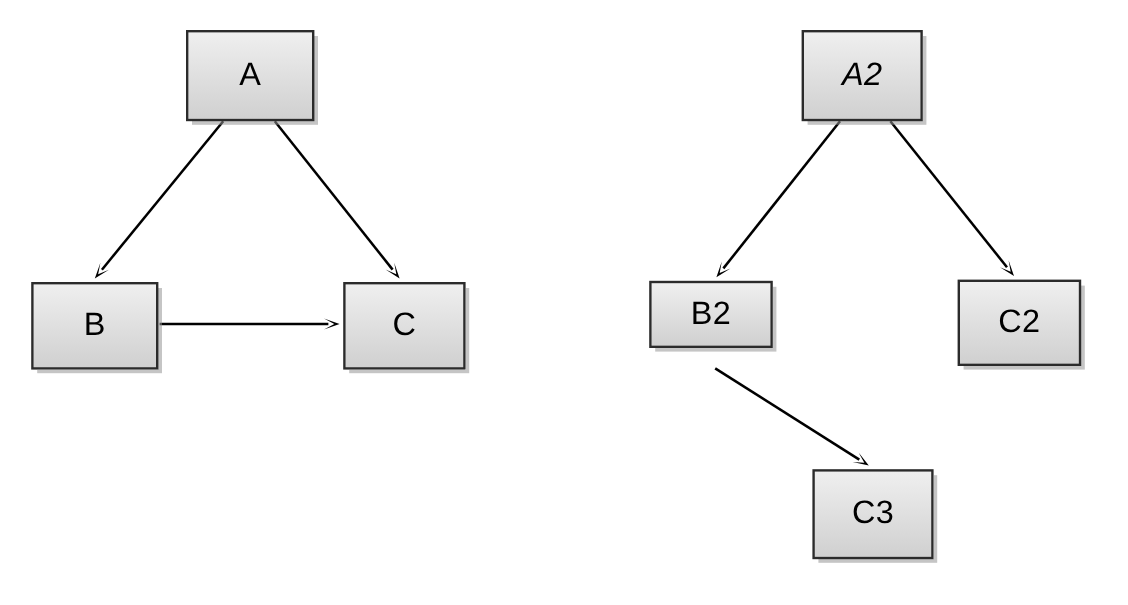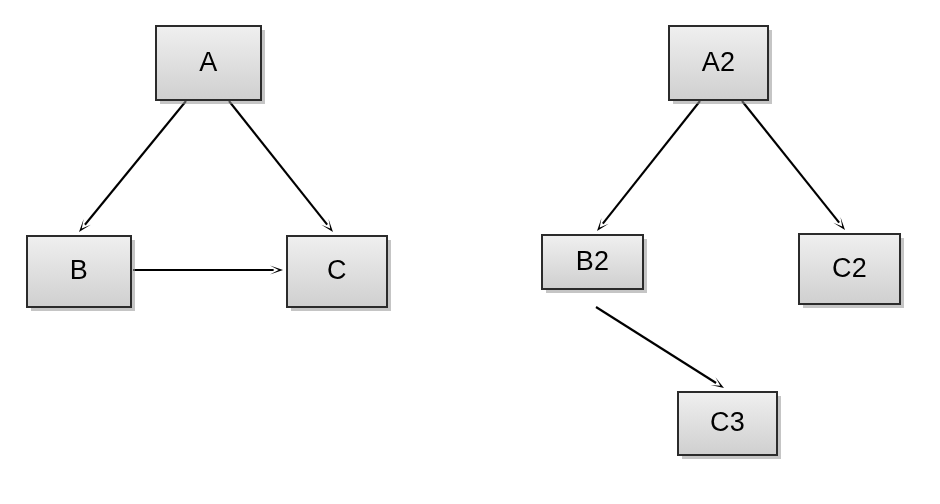--- a/index.html
+++ b/index.html
@@ -85,29 +85,29 @@
   </div>
 
   <div class="node" style="left: 26px; top: 235px; width: 106px; height: 73px; border-color: rgb(43, 43, 43); color: rgb(0, 0, 0); background: linear-gradient(rgb(239, 239, 239) 0%, rgb(208, 208, 208) 100%);">
     <span class="node-label">B</span>
   </div>
 
   <div class="node" style="left: 286px; top: 235px; width: 102px; height: 73px; border-color: rgb(43, 43, 43); color: rgb(0, 0, 0); background: linear-gradient(rgb(239, 239, 239) 0%, rgb(208, 208, 208) 100%);">
     <span class="node-label">C</span>
   </div>
 
-  <div class="node" style="left: 668px; top: 25px; width: 101px; height: 76px; border-color: rgb(43, 43, 43); color: rgb(0, 0, 0); background: linear-gradient(rgb(239, 239, 239) 0%, rgb(208, 208, 208) 100%);">
+  <div class="node" style="left: 668px; top: 25px; width: 101px; height: 76px; border-color: rgb(43, 43, 43); color: rgb(0, 0, 0); background: linear-gradient(rgb(239, 239, 239) 0%, rgb(208, 208, 208) 100%); font-style: italic;">
     <span class="node-label">A2</span>
   </div>
 
   <div class="node" style="left: 541px; top: 234px; width: 103px; height: 56px; border-color: rgb(43, 43, 43); color: rgb(0, 0, 0); background: linear-gradient(rgb(239, 239, 239) 0%, rgb(208, 208, 208) 100%);">
     <span class="node-label">B2</span>
   </div>
 
   <div class="node" style="left: 798px; top: 233px; width: 103px; height: 72px; border-color: rgb(43, 43, 43); color: rgb(0, 0, 0); background: linear-gradient(rgb(239, 239, 239) 0%, rgb(208, 208, 208) 100%);">
     <span class="node-label">C2</span>
   </div>
 
-  <div class="node" style="left: 677px; top: 391px; width: 101px; height: 65px; border-color: rgb(43, 43, 43); color: rgb(0, 0, 0); background: linear-gradient(rgb(239, 239, 239) 0%, rgb(208, 208, 208) 100%);">
+  <div class="node" style="left: 677px; top: 391px; width: 101px; height: 75px; border-color: rgb(43, 43, 43); color: rgb(0, 0, 0); background: linear-gradient(rgb(239, 239, 239) 0%, rgb(208, 208, 208) 100%);">
     <span class="node-label">C3</span>
   </div>
 
 </div>
 
 </body></html>

